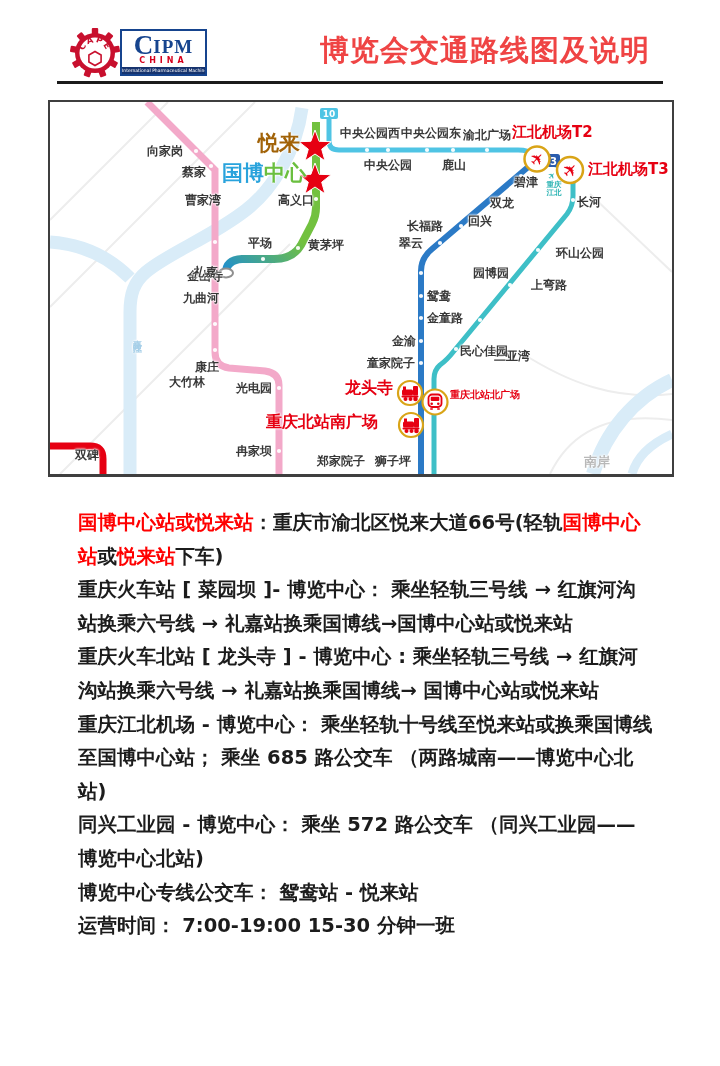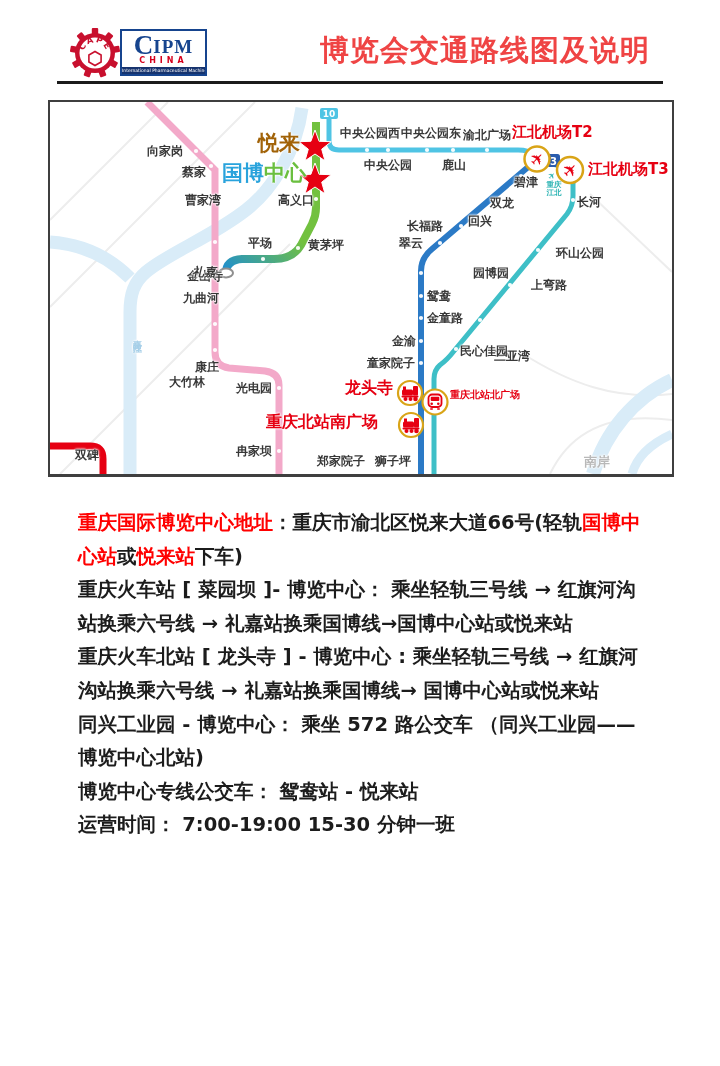--- a/index.html
+++ b/index.html
@@ -261,19 +261,20 @@
       <div class="st" style="left: 295px; top: 278px; color: rgb(230, 0, 18); font-size: 16px; font-weight: 800;">龙头寺</div>
       <div class="st" style="left: 400px; top: 288px; color: rgb(230, 0, 18); font-size: 10px; font-weight: 800;">重庆北站北广场</div>
       <div class="st" style="left: 216px; top: 312px; color: rgb(230, 0, 18); font-size: 16px; font-weight: 800;">重庆北站南广场</div>
       <div class="st" style="left: 208px; top: 30px; color: #a16207; font-size: 21px; font-weight: 800;">悦来</div>
       <div class="st" style="left: 172px; top: 60px; color: rgb(41, 163, 220); font-size: 21px; font-weight: 800;">国博</div>
       <div class="st" style="left: 214px; top: 60px; color: rgb(106, 191, 63); font-size: 21px; font-weight: 800;">中心</div>
     </div>
 </div>
 
 <div class="directions">
-    <p><span style="color: rgb(255, 0, 0);">重庆国际博览中心地址</span><span>：重庆市渝北区悦来大道66号(轻轨</span><span style="color: rgb(255, 0, 0);">国博中心站</span><span>或</span><span style="color: rgb(255, 0, 0);">悦来站</span><span>下车)</span></p>
+    <p><span style="color: rgb(255, 0, 0);">国博中心站或悦来站</span><span>：重庆市渝北区悦来大道66号(轻轨</span><span style="color: rgb(255, 0, 0);">国博中心站</span><span>或</span><span style="color: rgb(255, 0, 0);">悦来站</span><span>下车)</span></p>
     <p><span>重庆火车站 [ 菜园坝 ]- 博览中心：  乘坐轻轨三号线 → 红旗河沟站换乘六号线 → 礼嘉站换乘国博线→国博中心站或悦来站</span></p>
     <p><span>重庆火车北站 [ 龙头寺 ] - 博览中心 : 乘坐轻轨三号线 → 红旗河沟站换乘六号线 → 礼嘉站换乘国博线→ 国博中心站或悦来站</span></p>
+    <p><span>重庆江北机场 - 博览中心：  乘坐轻轨十号线至悦来站或换乘国博线至国博中心站；  乘坐 685 路公交车  （两路城南——博览中心北站)</span></p>
     <p><span>同兴工业园 - 博览中心：  乘坐 572 路公交车  （同兴工业园——博览中心北站)</span></p>
     <p><span>博览中心专线公交车：  鸳鸯站 - 悦来站</span></p>
     <p><span>运营时间：  7:00-19:00   15-30 分钟一班</span></p>
   </div>
 
 </body></html>

